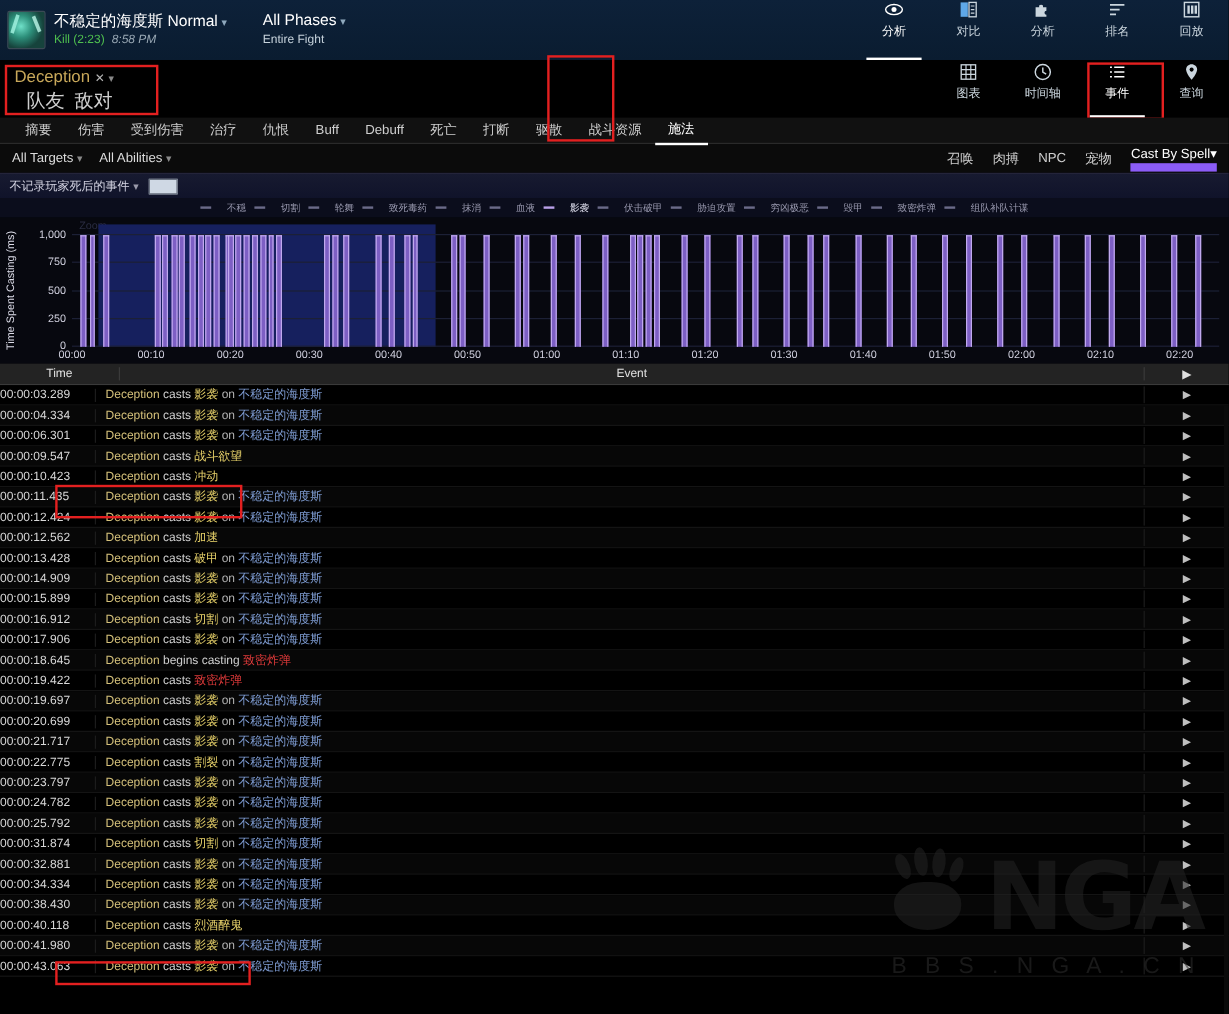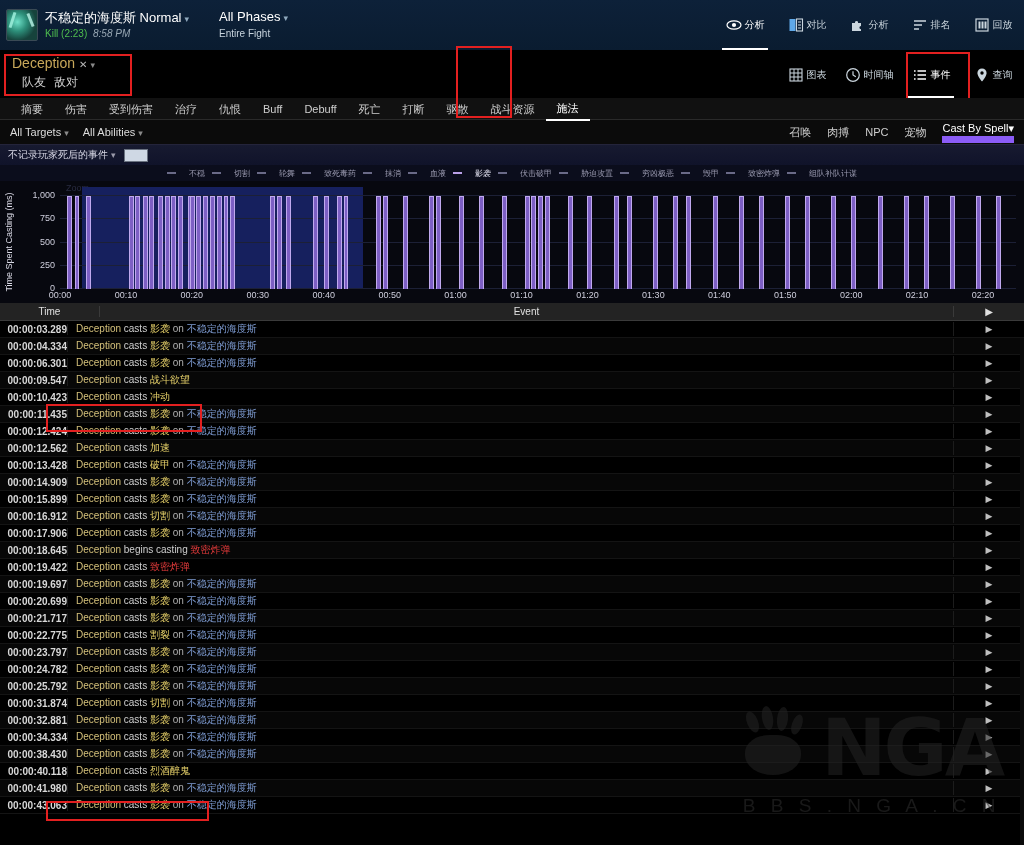--- a/index.html
+++ b/index.html
@@ -39,38 +39,38 @@
   .kill{ color:#4fbf4f; }
   .kill-time{ color:#9aa9b5; font-style:italic; margin-left:3px; }
 
   .phase-block{ margin-left:30px; padding-top:8px; line-height:1.45; }
   .phase-title{ color:#fff; font-size:13px; }
   .phase-title .caret{ color:#8fa9bd; font-size:9px; margin-left:3px; }
   .phase-sub{ color:#c7d3dc; font-size:10px; }
 
   .nav-main{ margin-left:auto; display:flex; align-items:flex-end; height:50px; }
   .nav-item{
-    width:62px; height:50px; display:flex; flex-direction:row;
-    align-items:center; justify-content:center; gap:3px;
+    width:62px; height:50px; display:flex; flex-direction:column;
+    align-items:center; gap:3px;
     color:#cbd6de; cursor:pointer; position:relative;
   }
   .nav-item .lbl{ font-size:10px; }
   .nav-item.active{ color:#fff; }
   .nav-item.active:after{
     content:""; position:absolute; bottom:0; left:8px; right:8px; height:2px; background:#fff;
   }
   .ico{ width:16px; height:16px; display:block; }
 
   
   .playerbar{ height:48px; background:#000; position:relative; display:flex; }
   .player-block{ padding:4px 0 0 12px; line-height:1.4; }
   .player-name{ color:#c8a85a; font-size:14px; }
   .player-name .x{ color:#b8b8b8; font-size:10px; margin-left:4px; }
   .player-name .caret{ color:#8a8a8a; font-size:9px; margin-left:3px; }
-  .player-sub{ font-size:12px; color:#cfcfcf;padding-left:10px; }
+  .player-sub{ font-size:16px; color:#cfcfcf;padding-left:10px; }
   .player-sub span{ margin-right:8px; }
 
   .nav-sub{ margin-left:auto; display:flex; align-items:flex-end; height:48px; }
   .nav-sub .nav-item{ width:62px; height:46px; }
 
   .redbox{ position:absolute; border:2px solid #e32020; pointer-events:none; }
 
   
   .tabstrip{
     height:22px; background:#111; display:flex; align-items:center;
@@ -149,21 +149,21 @@
   }
   .th-time{ width:100px; text-align:center; border-right:1px solid #3a3a3a; }
   .th-event{ flex:1; text-align:center; border-right:1px solid #3a3a3a; }
   .th-arrow{ width:70px; text-align:center; }
   .trow{
     height:17px; display:flex; align-items:center; font-size:10px;
     border-bottom:1px solid #141414;
   }
   .trow:nth-child(odd){ background:#000; }
   .trow:nth-child(even){ background:#070707; }
-  .c-time{ width:68px; text-align:right; color:#d8d8d8; border-right:1px solid #1c1c1c;font-weight:bold; }
+  .c-time{ width:80px; text-align:left; color:#d8d8d8; border-right:1px solid #1c1c1c; }
   .c-event{ flex:1; padding-left:8px; white-space:nowrap; overflow:hidden; border-right:1px solid #1c1c1c; }
   .c-arrow{ width:70px; text-align:center; color:#bfbfbf; font-size:9px; cursor:pointer; }
   .actor{ color:#d4c07a; }
   .verb{ color:#cfcfcf; }
   .spell{ color:#e8d26a; }
   .spell.red{ color:#e03a3a; }
   .on{ color:#b0b0b0; }
   .target{ color:#7f9dd4; }
 
   

